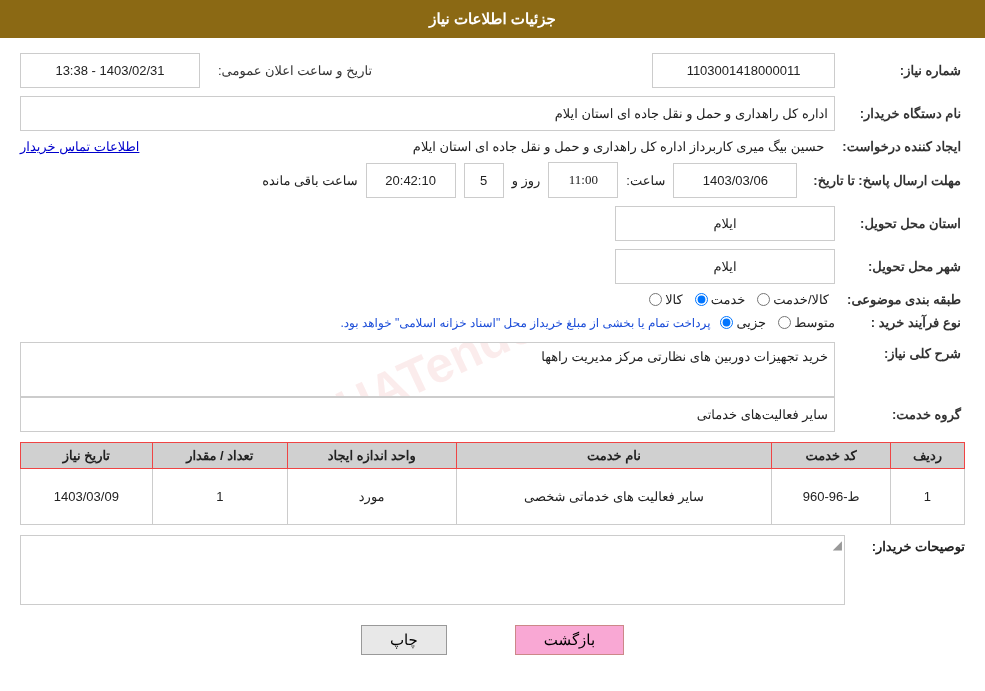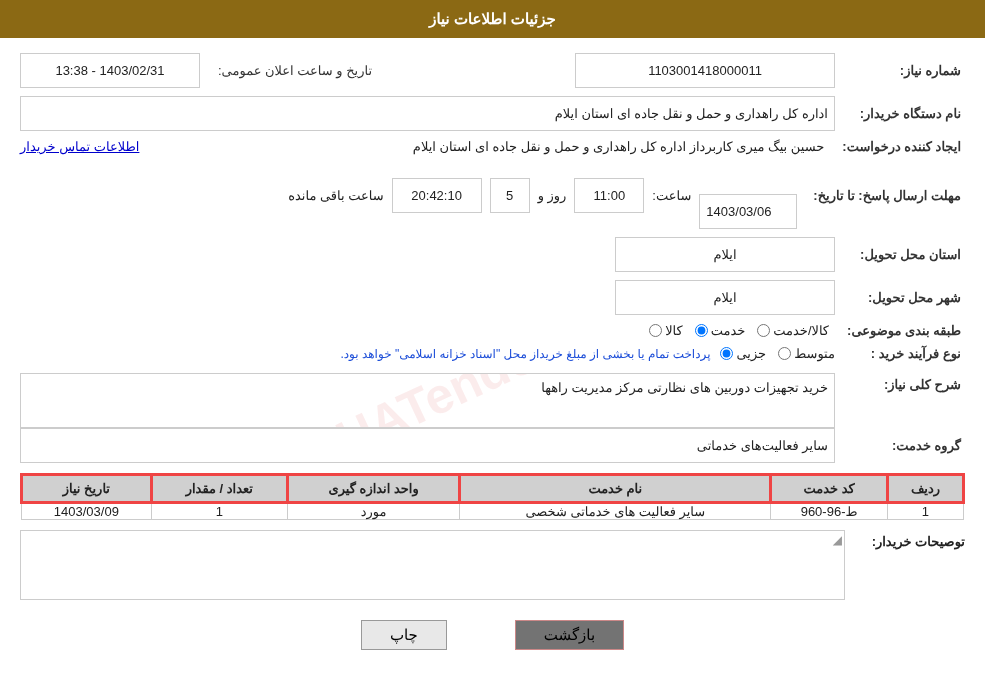--- a/index.html
+++ b/index.html
@@ -93,29 +93,29 @@
     .table-section {
       margin-top: 10px;
     }
     .data-table {
       width: 100%;
       border-collapse: collapse;
       direction: rtl;
     }
     .data-table th {
       background: #d0d0d0;
-      border: 3px solid #ef4444;
+      border: 1px solid #ef4444;
       padding: 5px 8px;
       text-align: center;
       font-weight: bold;
       font-size: 13px;
     }
     .data-table td {
       border: 1px solid #ccc;
-      padding: 0 8px;
+      padding: 20px 8px;
       text-align: center;
     }
     .data-table tr:nth-child(even) td {
       background: #f9f9f9;
     }
     .buyer-desc-row {
       display: flex;
       align-items: flex-start;
       margin-top: 10px;
       margin-bottom: 10px;
@@ -143,21 +143,21 @@
       border: 1px solid #999;
       background: #e8e8e8;
       cursor: pointer;
       font-size: 15px;
       font-family: Tahoma, Arial, sans-serif;
     }
     .btn-print {
       background: #e8e8e8;
     }
     .btn-back {
-      background: #737373;
+      background: #f9a8d4;
       border-color: #c88;
       margin-left: 48px;
     }
     .watermark-area {
       position: relative;
     }
     .shaded-label {
       font-weight: bold;
       color: #333;
       padding-right: 4px;
@@ -169,42 +169,42 @@
 <div class="page-wrapper">
 
   <div class="header-bar">
     <span>جزئیات اطلاعات نیاز</span>
   </div>
 
   <div class="content">
 
     <div class="form-row" style="gap:10px; margin-bottom:8px;">
       <span class="form-label shaded-label">شماره نیاز:</span>
-      <div class="form-value" style="width:260px; text-align:center;">1103001418000011</div>
+      <div class="form-value" style="width:183px; text-align:center;">1103001418000011</div>
       <span style="flex:1;"></span>
       <span class="form-label" style="min-width:auto;">تاریخ و ساعت اعلان عمومی:</span>
       <div class="form-value" style="width:180px; text-align:center;">1403/02/31 - 13:38</div>
     </div>
 
     <div class="form-row" style="gap:10px;">
       <span class="form-label shaded-label">نام دستگاه خریدار:</span>
       <div class="form-value input-wide">اداره کل راهداری و حمل و نقل جاده ای استان ایلام</div>
     </div>
 
     <div class="form-row" style="gap:10px; margin-top:6px;">
       <span class="form-label shaded-label">ایجاد کننده درخواست:</span>
       <span style="flex:1; text-align:right;">حسین بیگ میری کاربرداز اداره کل راهداری و حمل و نقل جاده ای استان ایلام</span>
       <span class="contact-link">اطلاعات تماس خریدار</span>
     </div>
 
     <div class="form-row" style="gap:8px; margin-top:6px;">
       <span class="form-label shaded-label">مهلت ارسال پاسخ: تا تاریخ:</span>
-      <div class="form-value" style="width:98px; text-align:left;margin-top:32px;">1403/03/06</div>
+      <div class="form-value" style="width:124px; text-align:center;">1403/03/06</div>
       <span class="datetime-label">ساعت:</span>
-      <div class="form-value" style="width:70px; text-align:center;">11:00</div>
+      <div class="form-value" style="width:70px; text-align:center;font-family:Liberation Serif, serif;">11:00</div>
       <span class="datetime-label">روز و</span>
       <div class="form-value" style="width:40px; text-align:center;">5</div>
       <div class="form-value" style="width:90px; text-align:center;">20:42:10</div>
       <span class="datetime-label">ساعت باقی مانده</span>
     </div>
 
     <div class="form-row" style="gap:10px; margin-top:6px;">
       <span class="form-label shaded-label">استان محل تحویل:</span>
       <div class="form-value" style="width:220px; text-align:center;">ایلام</div>
     </div>
@@ -263,21 +263,21 @@
       <div class="form-value input-wide">سایر فعالیت‌های خدماتی</div>
     </div>
 
     <div class="table-section">
       <table class="data-table">
         <thead>
           <tr>
             <th>ردیف</th>
             <th>کد خدمت</th>
             <th>نام خدمت</th>
-            <th>واحد اندازه گیری</th>
+            <th>واحد اندازه ایجاد</th>
             <th>تعداد / مقدار</th>
             <th>تاریخ نیاز</th>
           </tr>
         </thead>
         <tbody>
           <tr>
             <td>1</td>
             <td>ط-96-960</td>
             <td>سایر فعالیت های خدماتی شخصی</td>
             <td>مورد</td>

